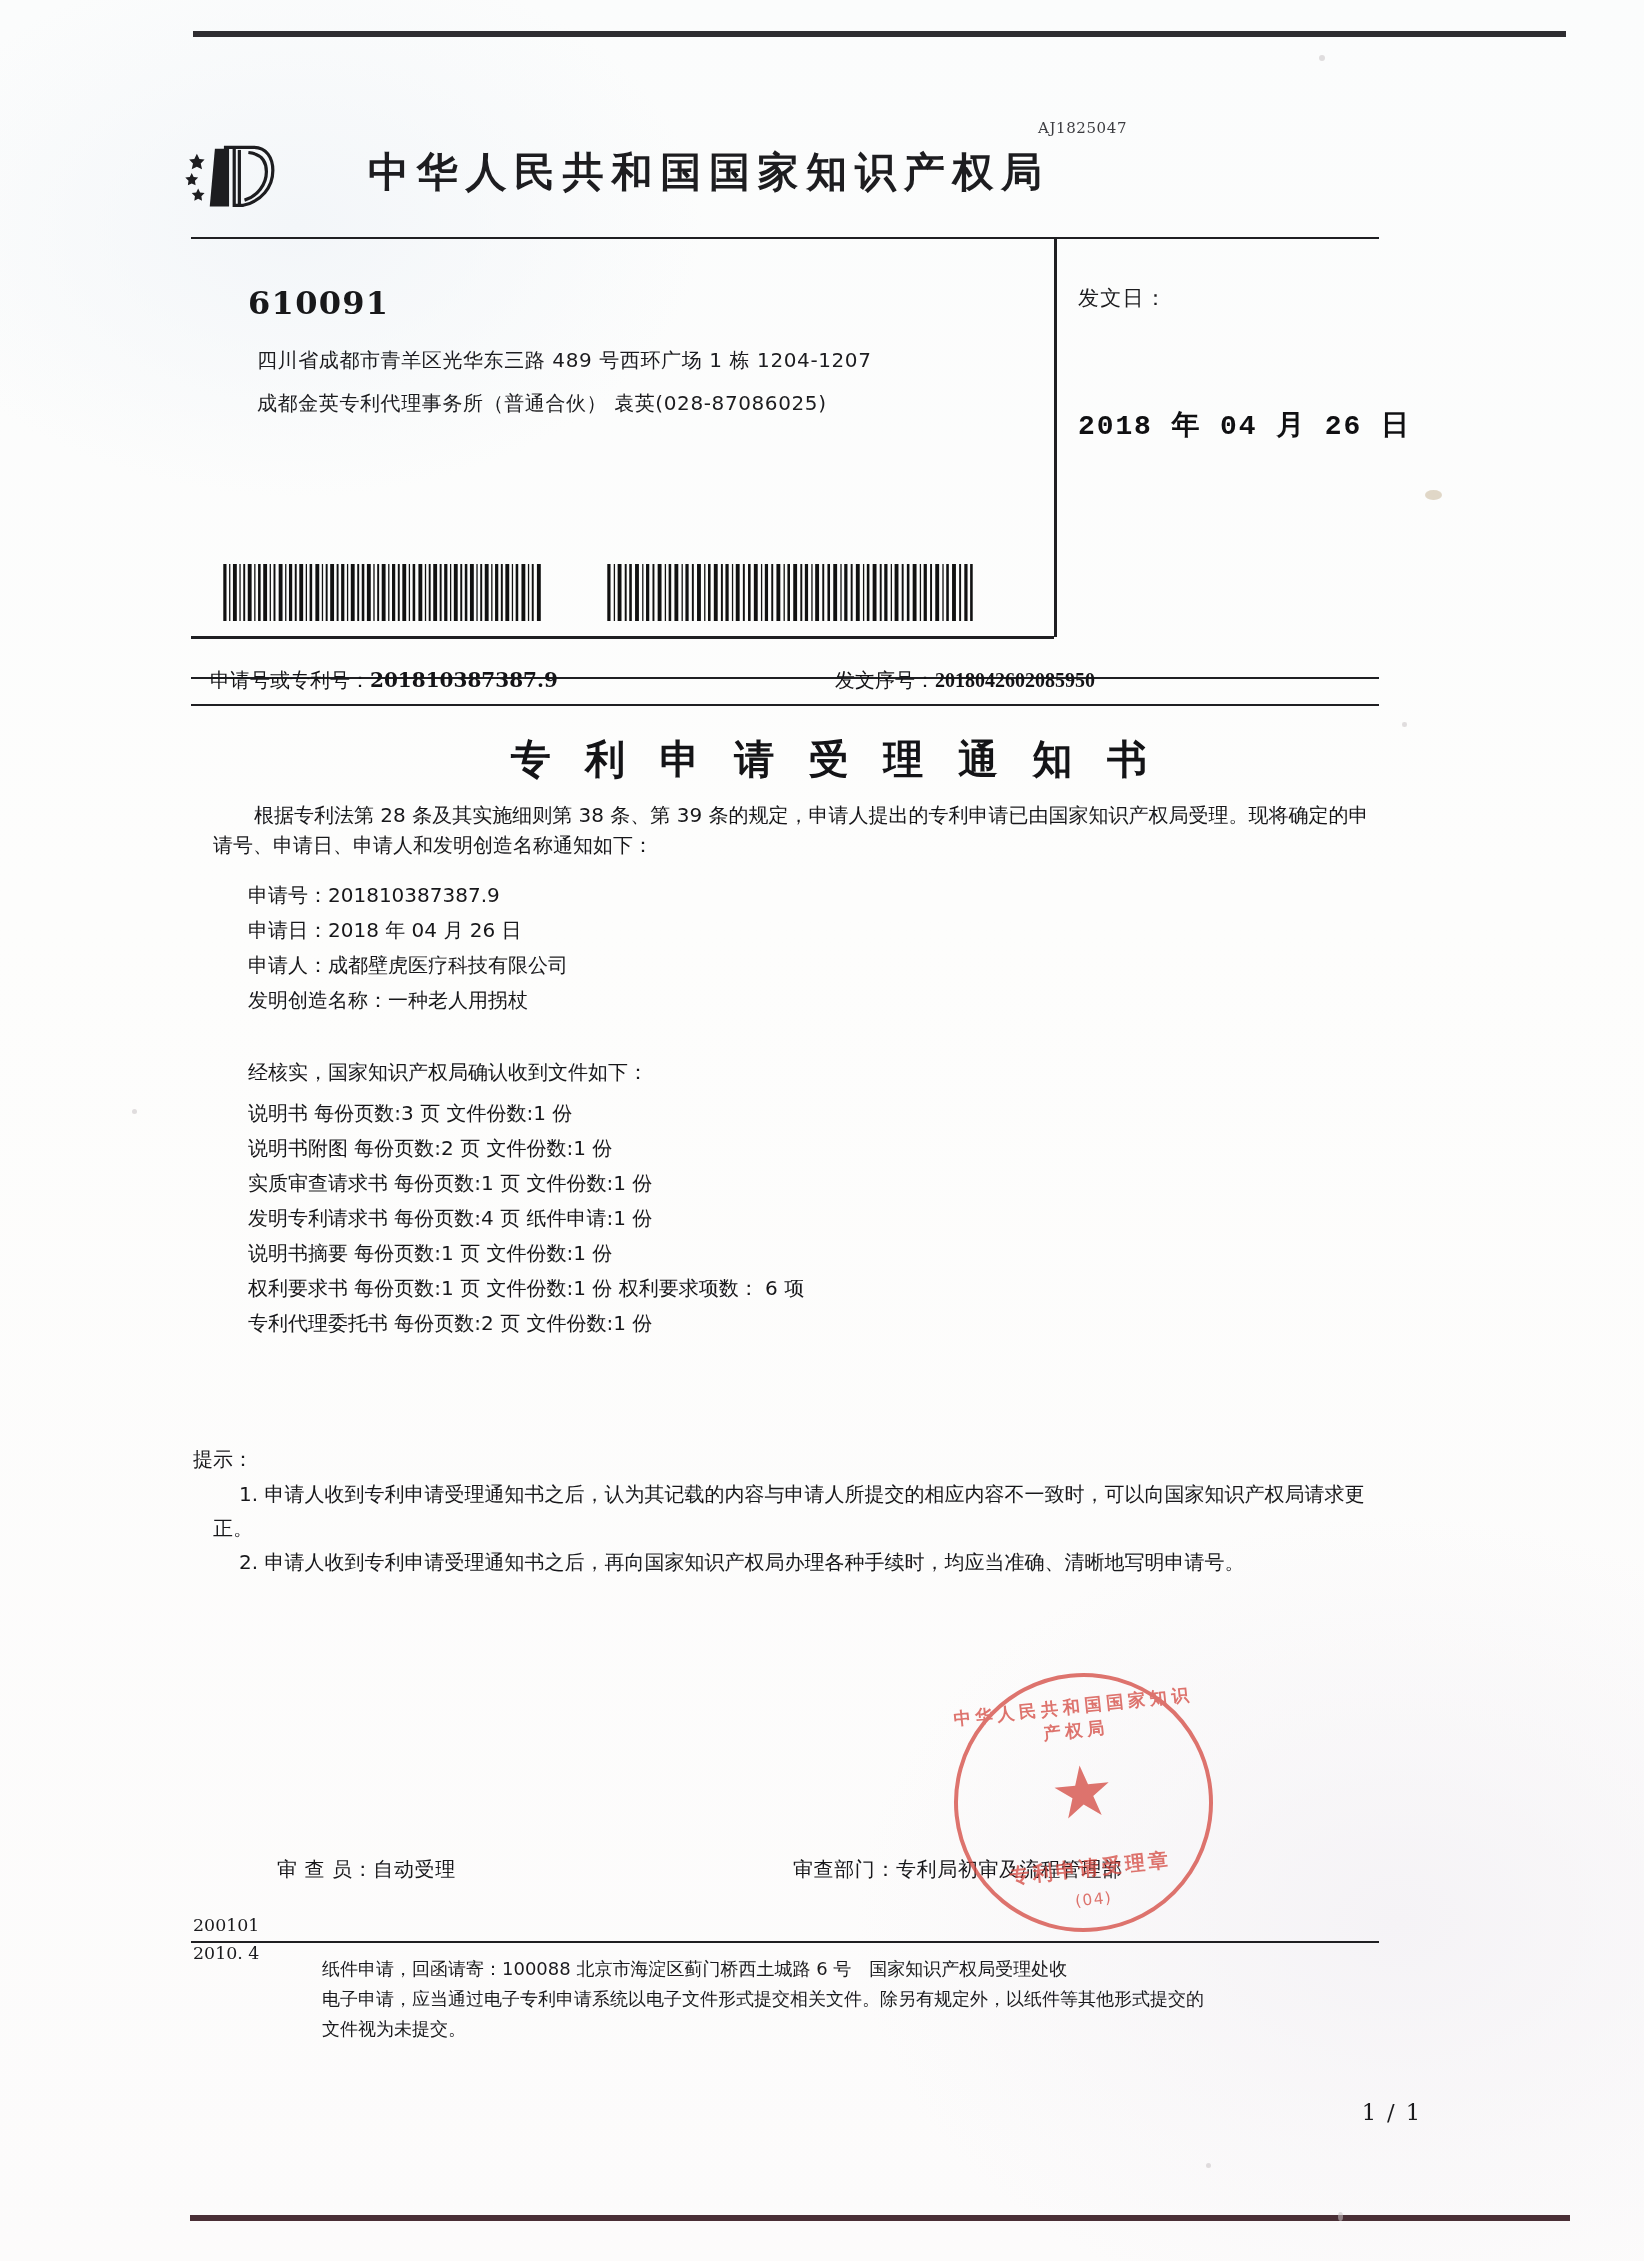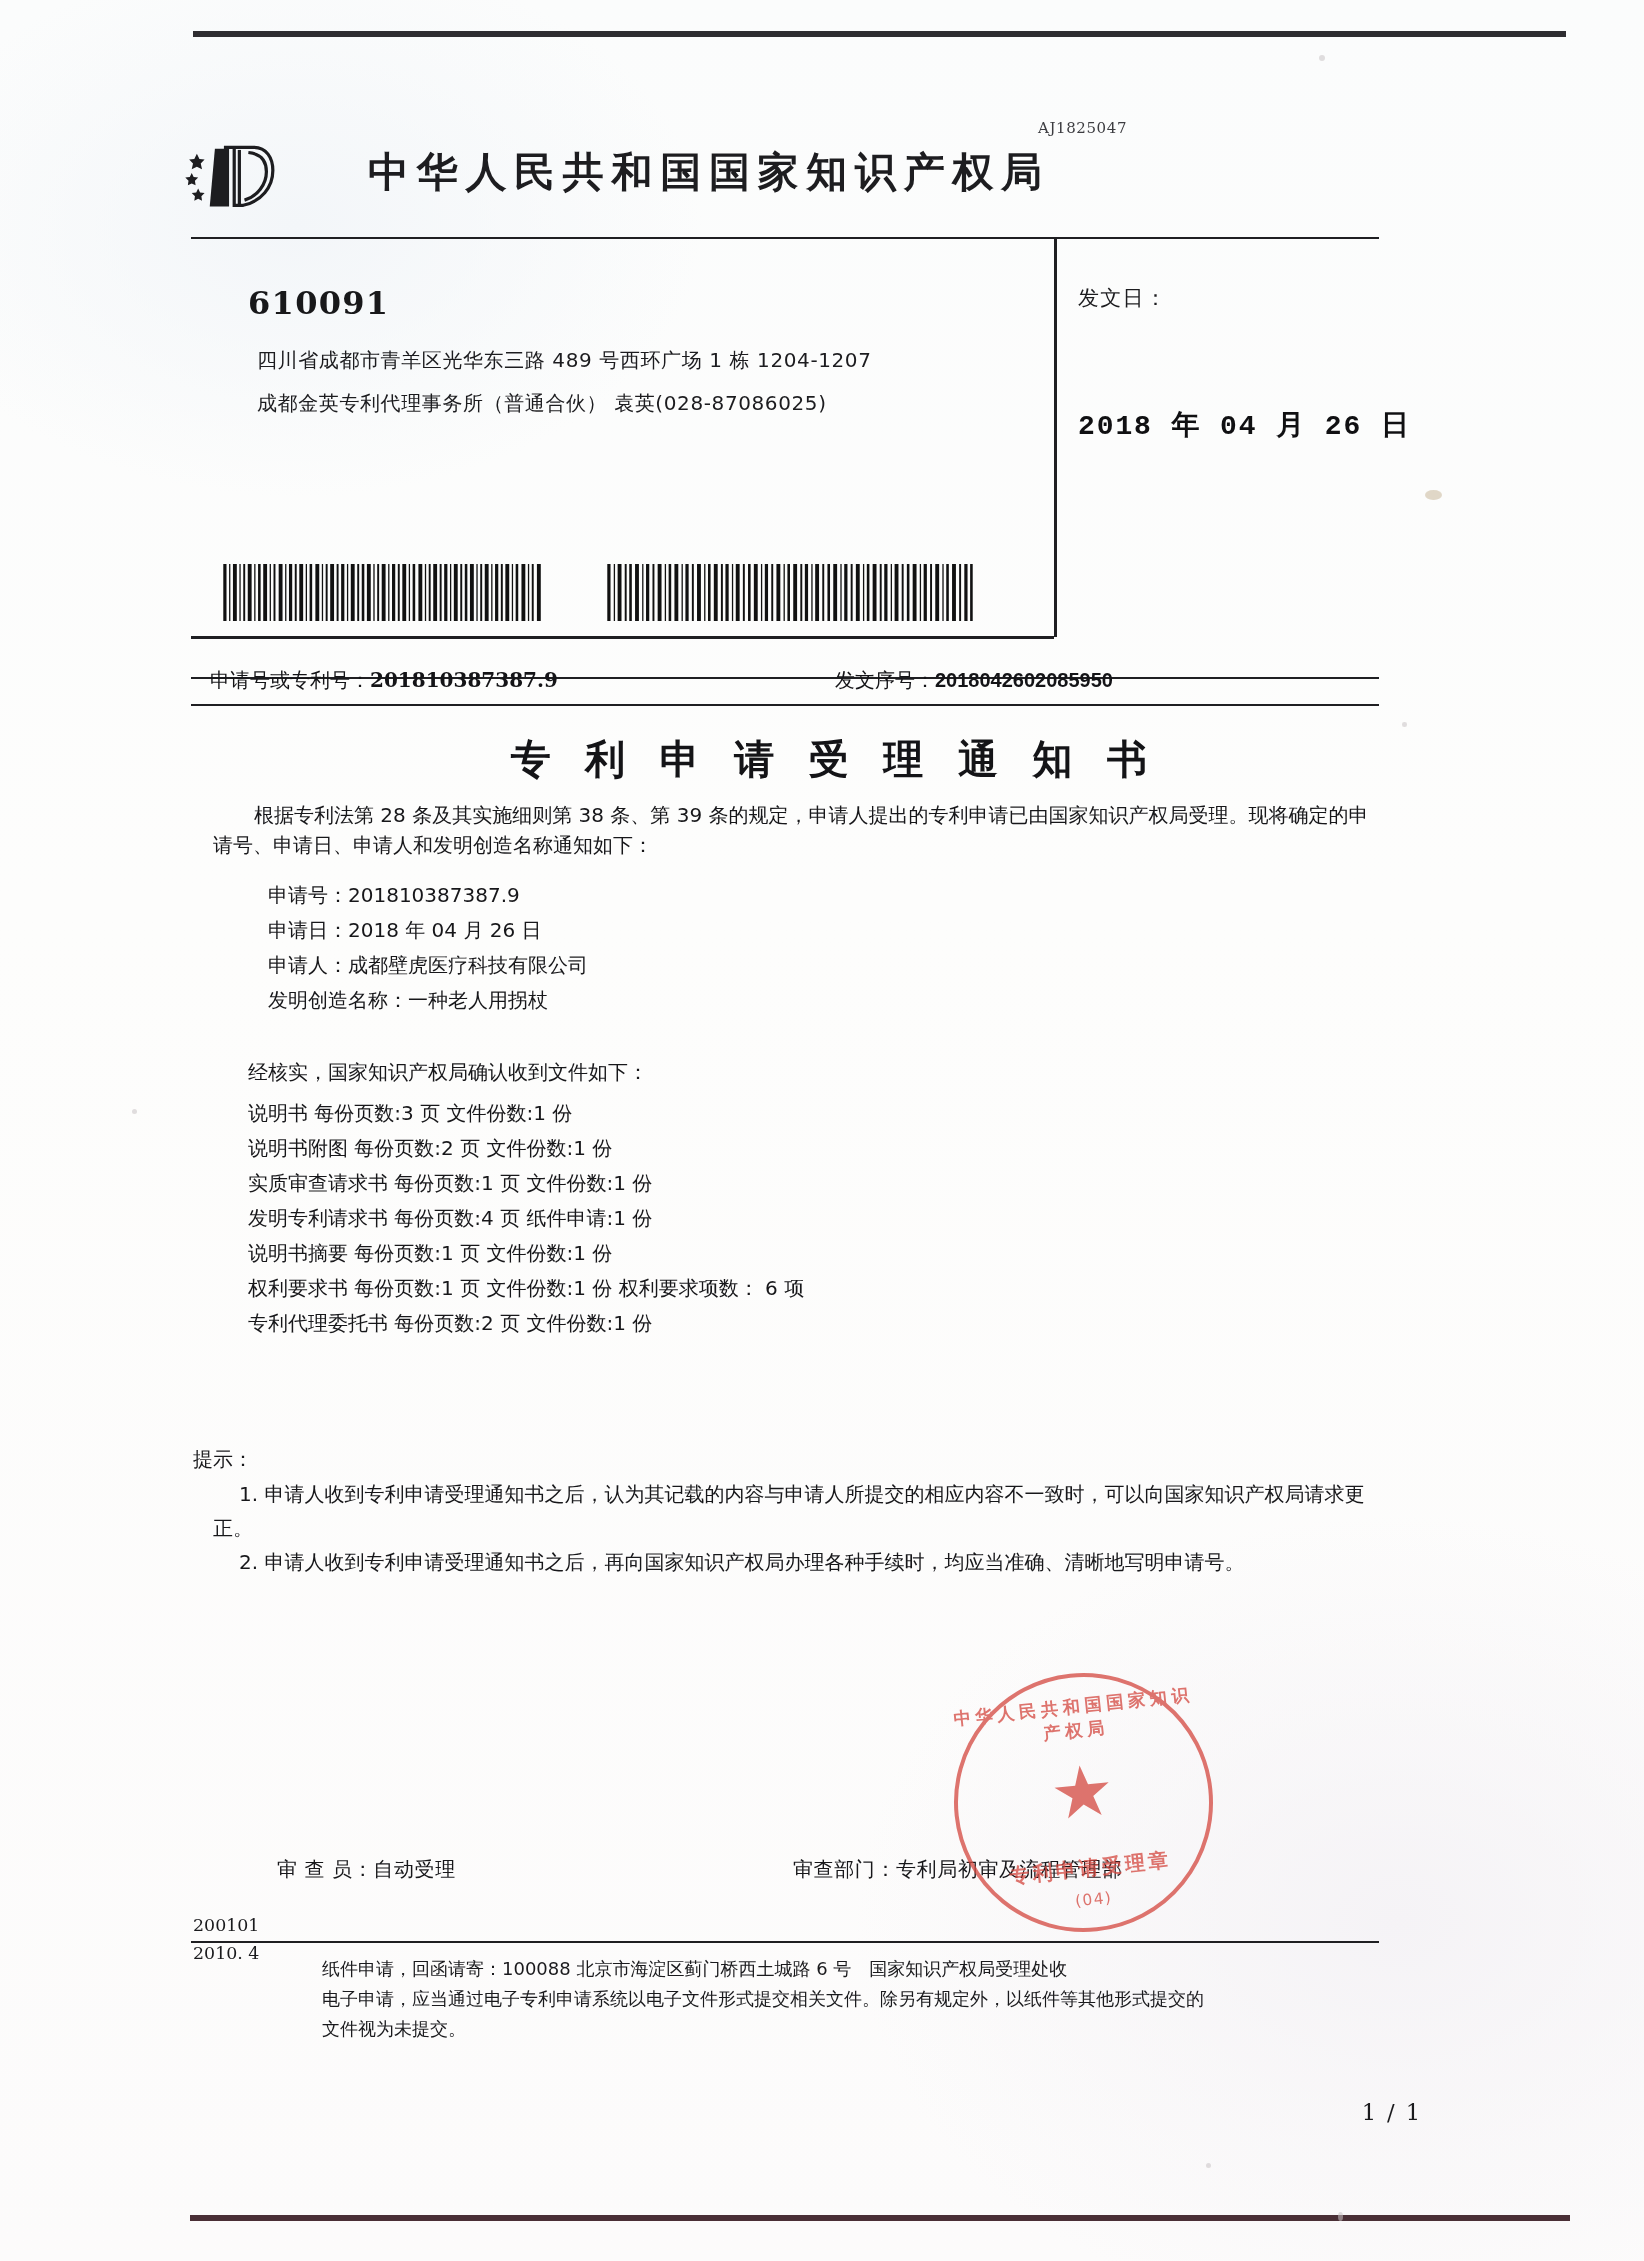--- a/index.html
+++ b/index.html
@@ -172,21 +172,21 @@
     color: #141417;
   }
   .row-appno b { font-family: "DejaVu Serif","Liberation Serif",serif; }
   .row-serial {
     position: absolute;
     left: 835px;
     top: 667px;
     font-size: 20px;
     color: #141417;
   }
-  .row-serial b { font-family: Liberation Sans, sans-serif; }
+  .row-serial b { font-family: Liberation Serif, serif; }
 
   .hr-under-ids {
     position: absolute;
     left: 191px;
     top: 704px;
     width: 1188px;
     height: 1.9px;
     background: #1f1f22;
   }
 
@@ -206,21 +206,21 @@
   .body-text {
     position: absolute;
     left: 213px;
     width: 1173px;
     font-size: 20px;
     line-height: 30px;
     color: #17171a;
   }
   #para-intro { top: 800px; text-indent: 41px; }
   #field-list { top: 878px; left: 248px; }
-  #field-list div { line-height: 35px; margin-left: 20px; }
+  #field-list div { line-height: 35px; }
 
   #confirm-head { top: 1057px; left: 248px; }
   #doc-list { top: 1096px; left: 248px; }
   #doc-list div { line-height: 35px; }
 
   #notes-label { top: 1444px; left: 193px; }
   #notes { top: 1477px; left: 213px; width: 1180px; }
   #notes div { line-height: 34px; }
   #notes .n-indent { text-indent: 26px; }
 

